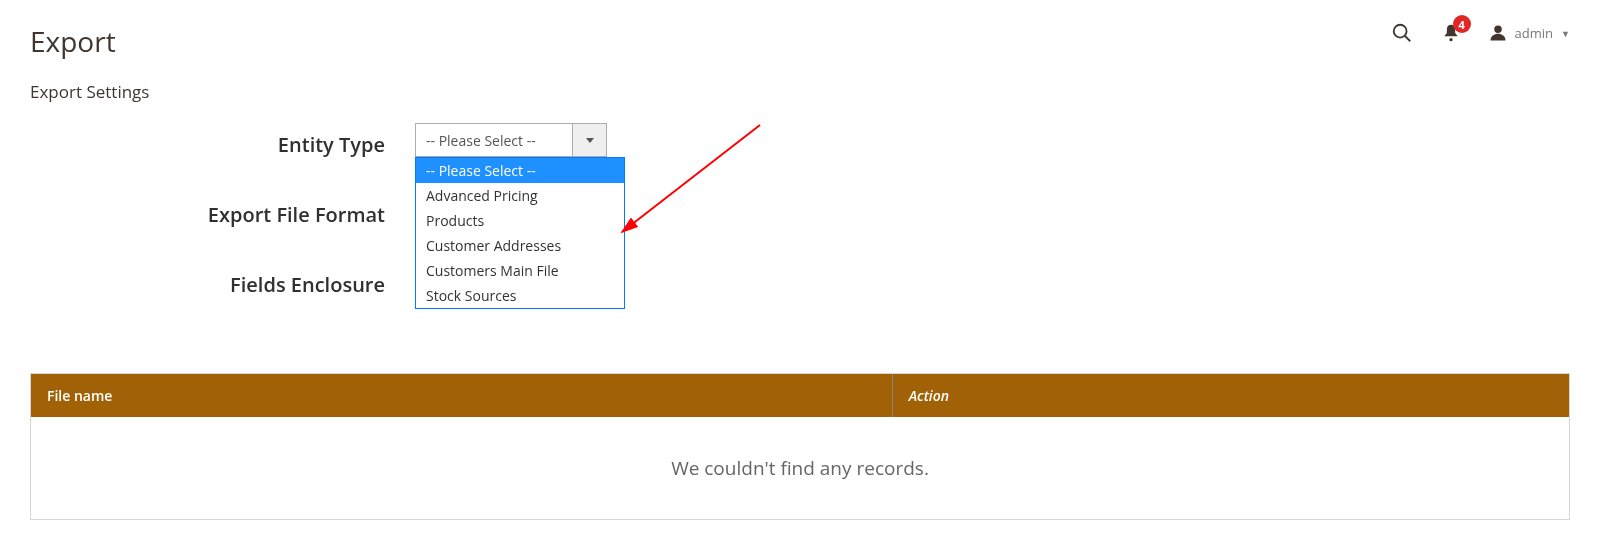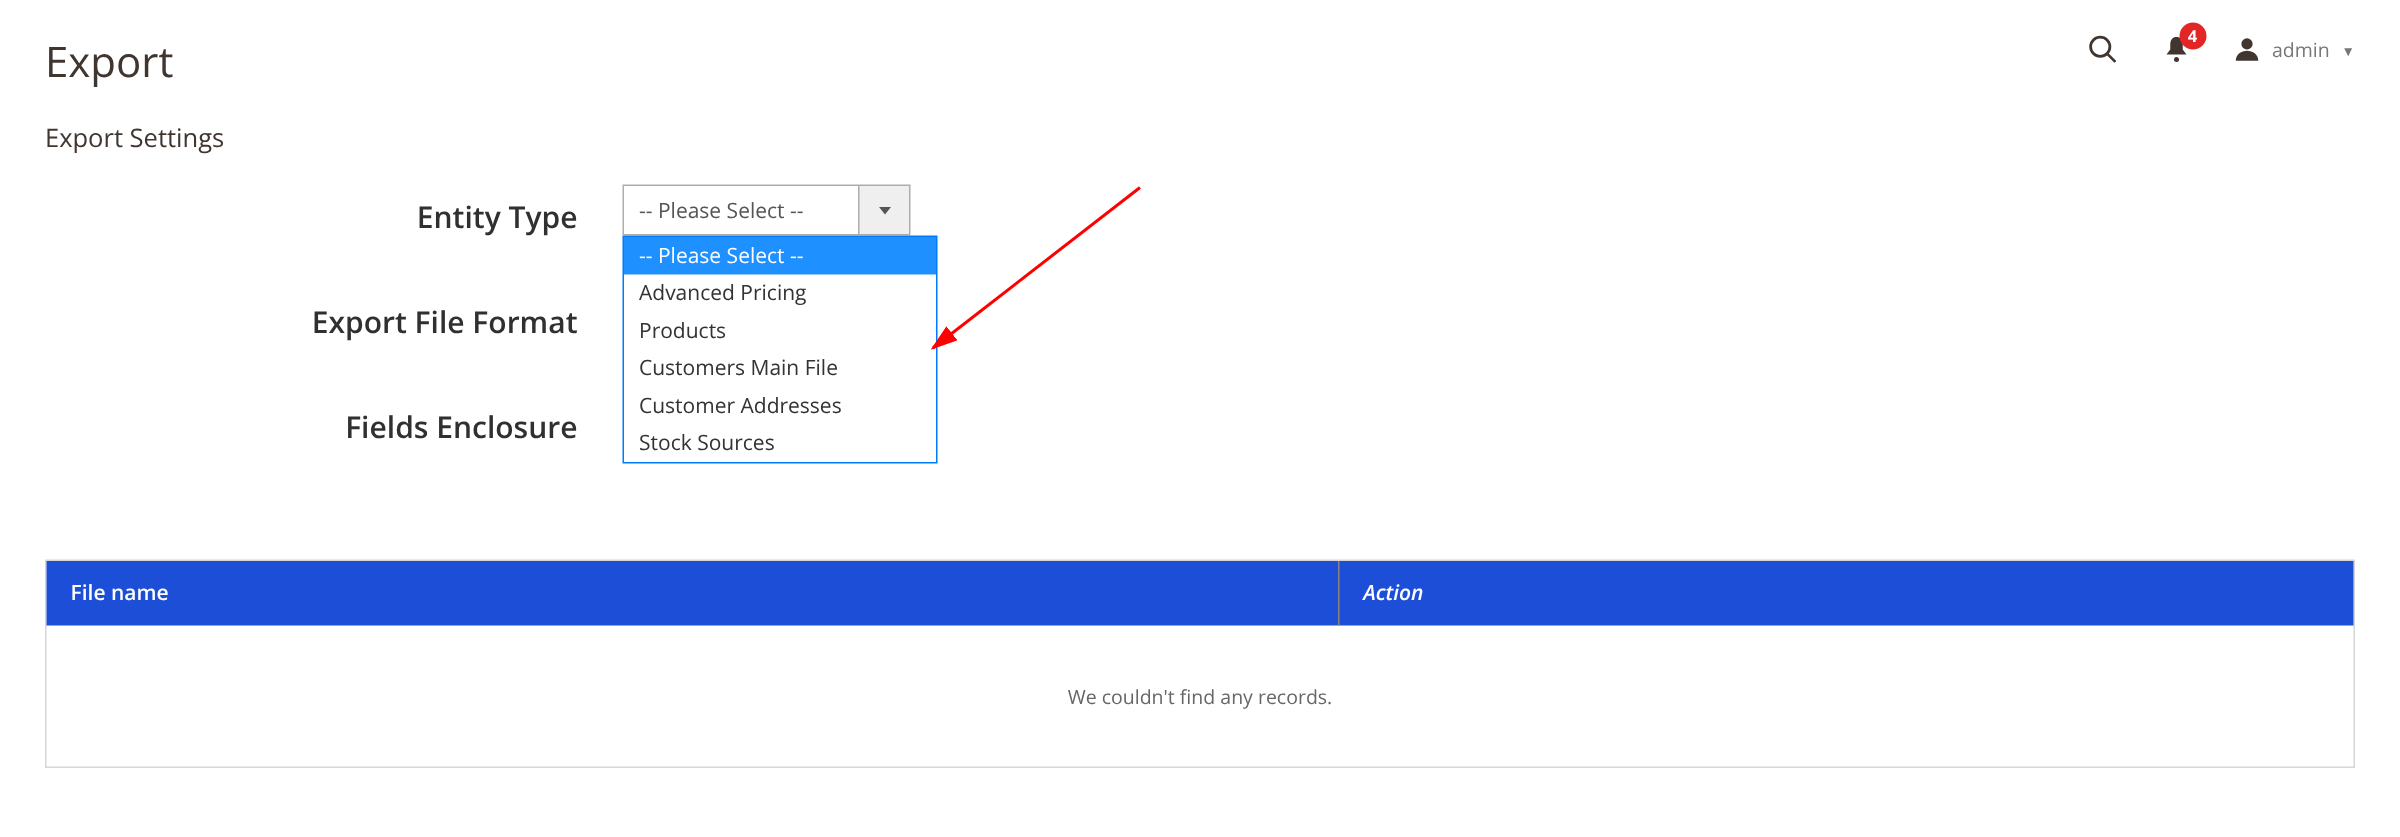--- a/index.html
+++ b/index.html
@@ -141,34 +141,34 @@
   }
 
   .table-wrap {
     margin: 0 30px;
     border: 1px solid #d6d6d6;
   }
   table {
     width: 100%;
     border-collapse: collapse;
   }
-  thead tr { background: #1d4ed8; margin-top: 26px; }
+  thead tr { background: #a16207; margin-top: 26px; }
   th {
     color: #fff;
     font-size: 14px;
     font-weight: 600;
     text-align: left;
     padding: 12px 16px;
     border-right: 1px solid #8a837f;
   }
   th:last-child { border-right: none; font-style: italic; }
   td.empty {
     text-align: center;
     padding: 38px 0;
-    font-size: 13px;
+    font-size: 19px;
     color: #666;
   }
 
   .arrow-overlay {
     position: absolute;
     pointer-events: none;
     z-index: 20;
   }
 </style>
 </head>
@@ -211,22 +211,22 @@
       <div class="select-display">
         <span class="sel-text">-- Please Select --</span>
         <span class="sel-arrow">
             <span class="tri"></span>
           </span>
       </div>
       <div class="dropdown">
         <div class="opt selected">-- Please Select --</div>
         <div class="opt">Advanced Pricing</div>
         <div class="opt">Products</div>
+        <div class="opt">Customer Addresses</div>
         <div class="opt">Customers Main File</div>
-        <div class="opt">Customer Addresses</div>
         <div class="opt">Stock Sources</div>
       </div>
     </div>
   </div>
 
   <div class="form-row">
     <div class="form-label">Export File Format</div>
   </div>
 
   <div class="form-row">

